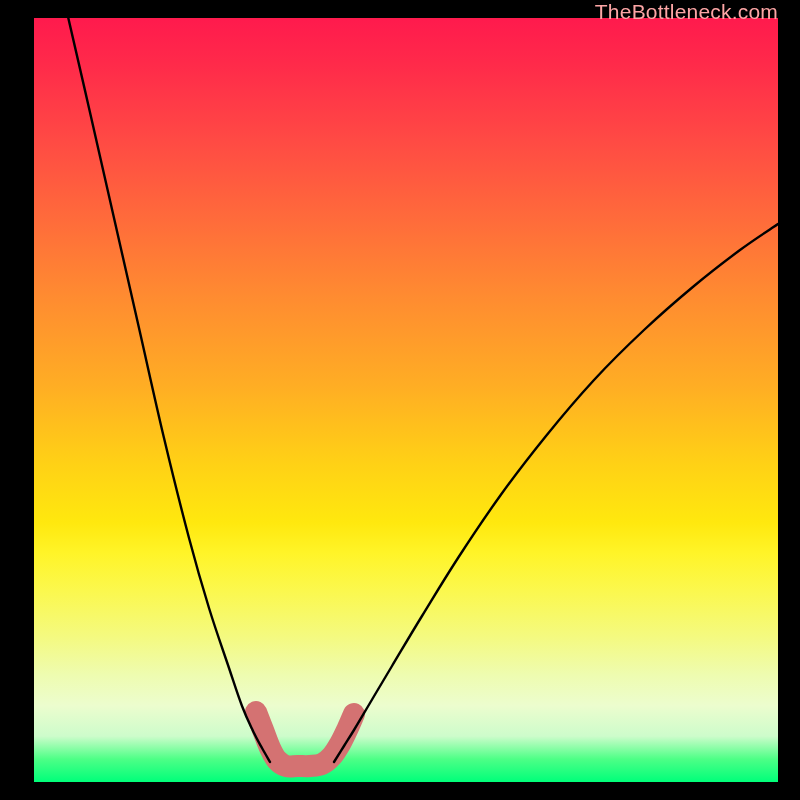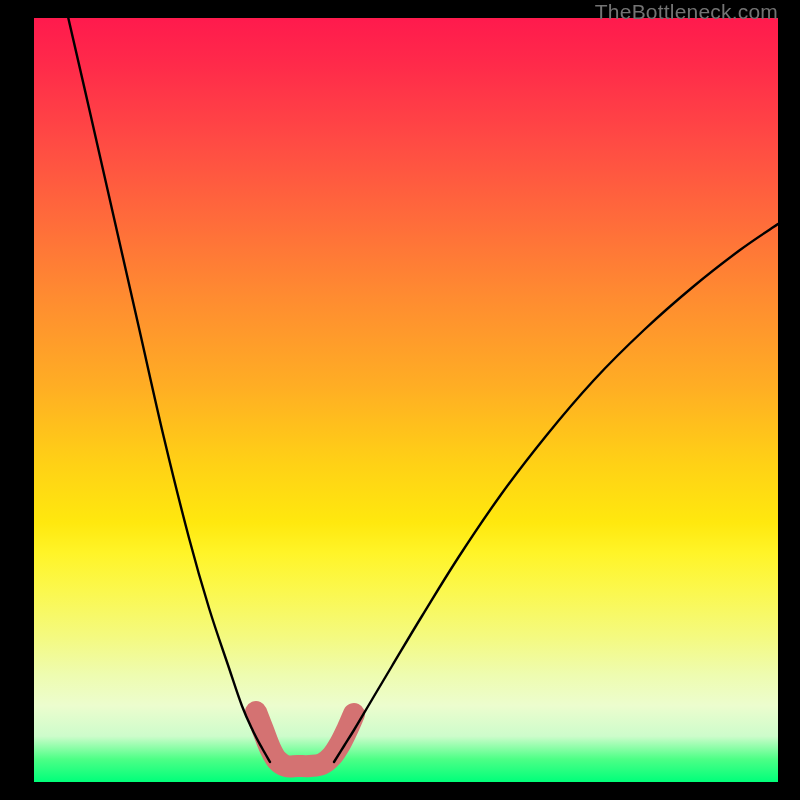--- a/index.html
+++ b/index.html
@@ -33,21 +33,21 @@
       #ecfdce 90%,
       #cdfccb 94%,
       #4dff86 97%,
       #00ff7a 100%
     );
   }
   .watermark {
     position: absolute;
     top: 0px;
     right: 22px;
-    color: #737373;
+    color: #fca5a5;
     font-size: 21px;
     font-weight: 500;
     letter-spacing: 0.2px;
     z-index: 5;
   }
   svg.plot {
     position: absolute;
     left: 34px;
     top: 18px;
     width: 744px;

